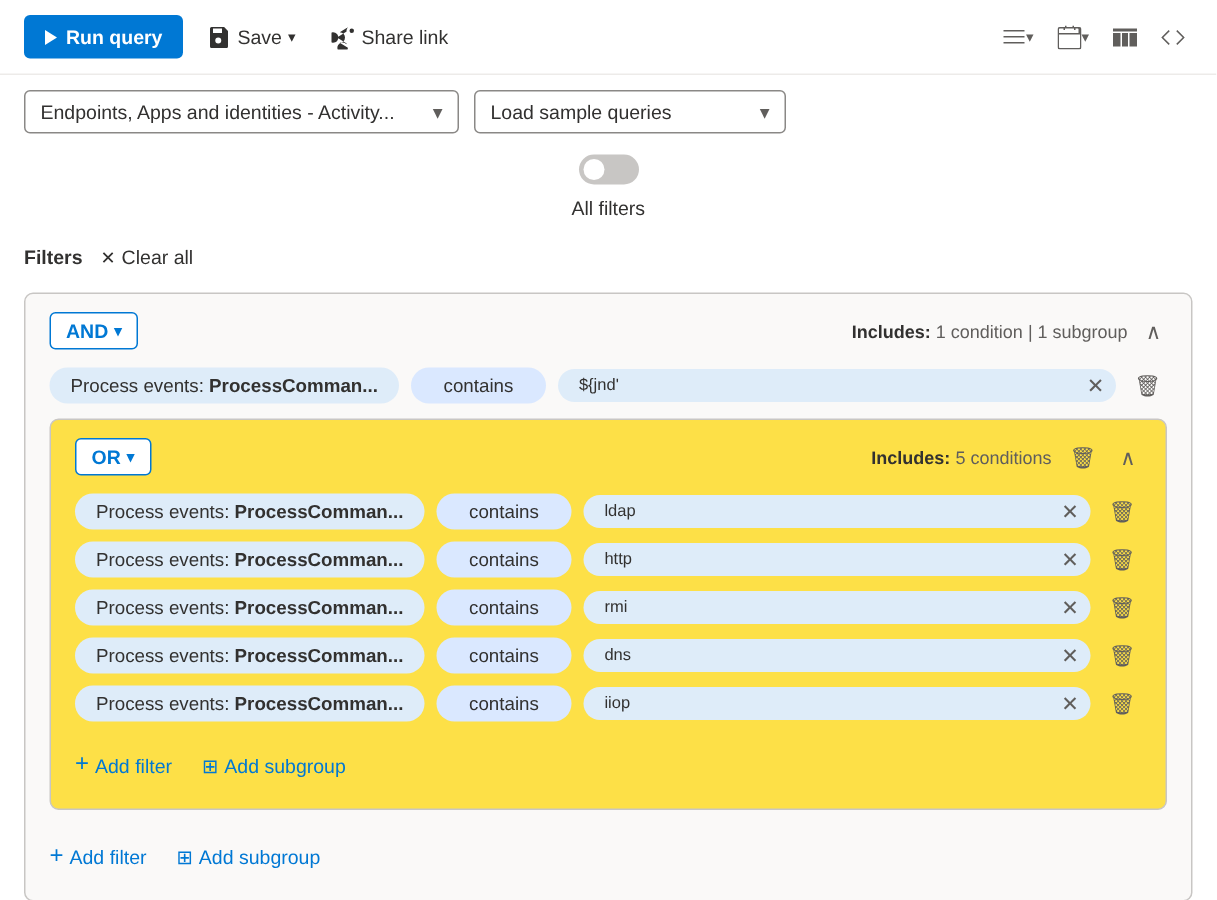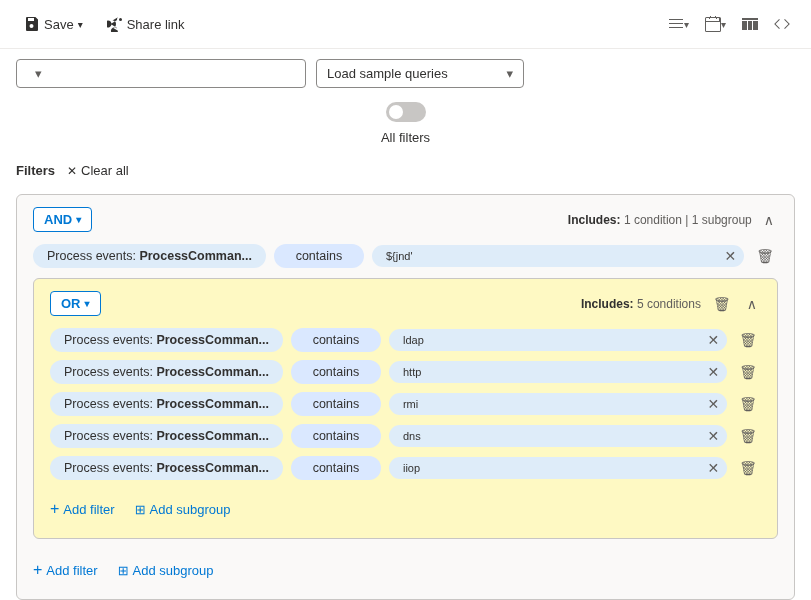--- a/index.html
+++ b/index.html
@@ -288,21 +288,21 @@
       cursor: pointer;
       color: #605e5c;
       font-size: 14px;
       padding: 4px;
     }
 
     .or-subgroup {
       border: 1.5px solid #c8c6c4;
       border-radius: 6px;
       padding: 12px 16px 16px;
-      background: #fef9c3;
+      background: #fde047;
       margin-top: 10px;
       margin-bottom: 10px;
     }
 
     .or-group-header {
       display: flex;
       align-items: center;
       justify-content: space-between;
       margin-bottom: 12px;
     }
@@ -339,20 +339,24 @@
     svg.toolbar-svg {
       width: 16px;
       height: 16px;
       fill: currentColor;
     }
   </style>
 </head>
 <body>
 
 <div class="toolbar">
+  <button class="btn-run">
+    <span class="play-icon"></span>
+    <span>Run query</span>
+  </button>
 
   <button class="btn-text">
     <svg class="toolbar-svg" viewBox="0 0 16 16">
       <path d="M2 2a1 1 0 0 1 1-1h8.414L14 3.586V14a1 1 0 0 1-1 1H3a1 1 0 0 1-1-1V2zm5.5 10a2 2 0 1 0 0-4 2 2 0 0 0 0 4zM4 2v3h6V2H4z"></path>
     </svg>
     <span>Save</span>
     <span style="font-size:10px;">▾</span>
   </button>
 
   <button class="btn-text">
@@ -383,20 +387,21 @@
     <button class="icon-btn">
       <svg class="toolbar-svg" viewBox="0 0 16 16">
         <path d="M5.828 3.757L1.586 8l4.242 4.243-.707.707L.172 8l4.949-4.95.707.707zm4.344 0l.707-.707L15.828 8l-4.949 4.95-.707-.707L14.414 8l-4.242-4.243z"></path>
       </svg>
     </button>
   </div>
 </div>
 
 <div class="selectors-row">
   <div class="dropdown-select dropdown-select-wide">
+    <span>Endpoints, Apps and identities - Activity...</span>
     <span class="chevron">▾</span>
   </div>
   <div class="dropdown-select dropdown-select-medium">
     <span>Load sample queries</span>
     <span class="chevron">▾</span>
   </div>
 </div>
 
 <div class="toggle-row">
   <div class="toggle"></div>

